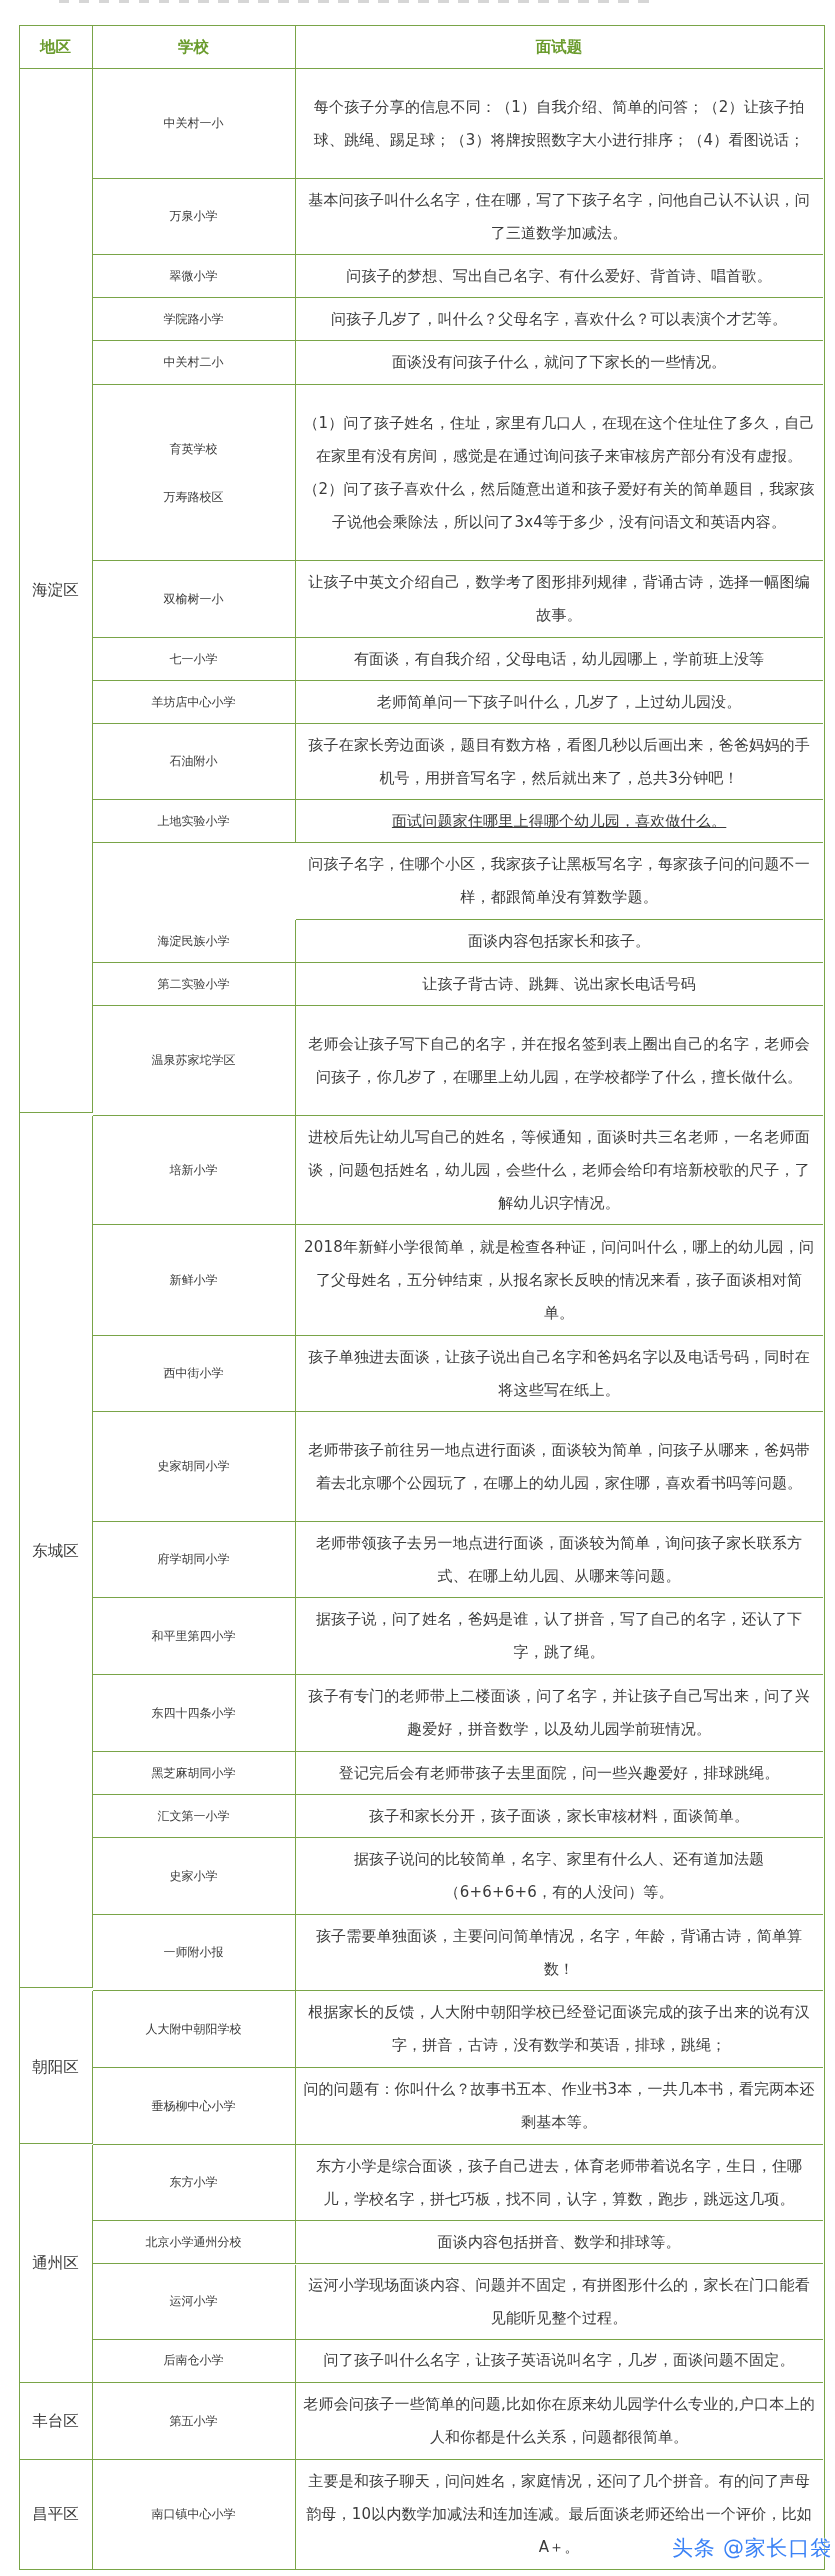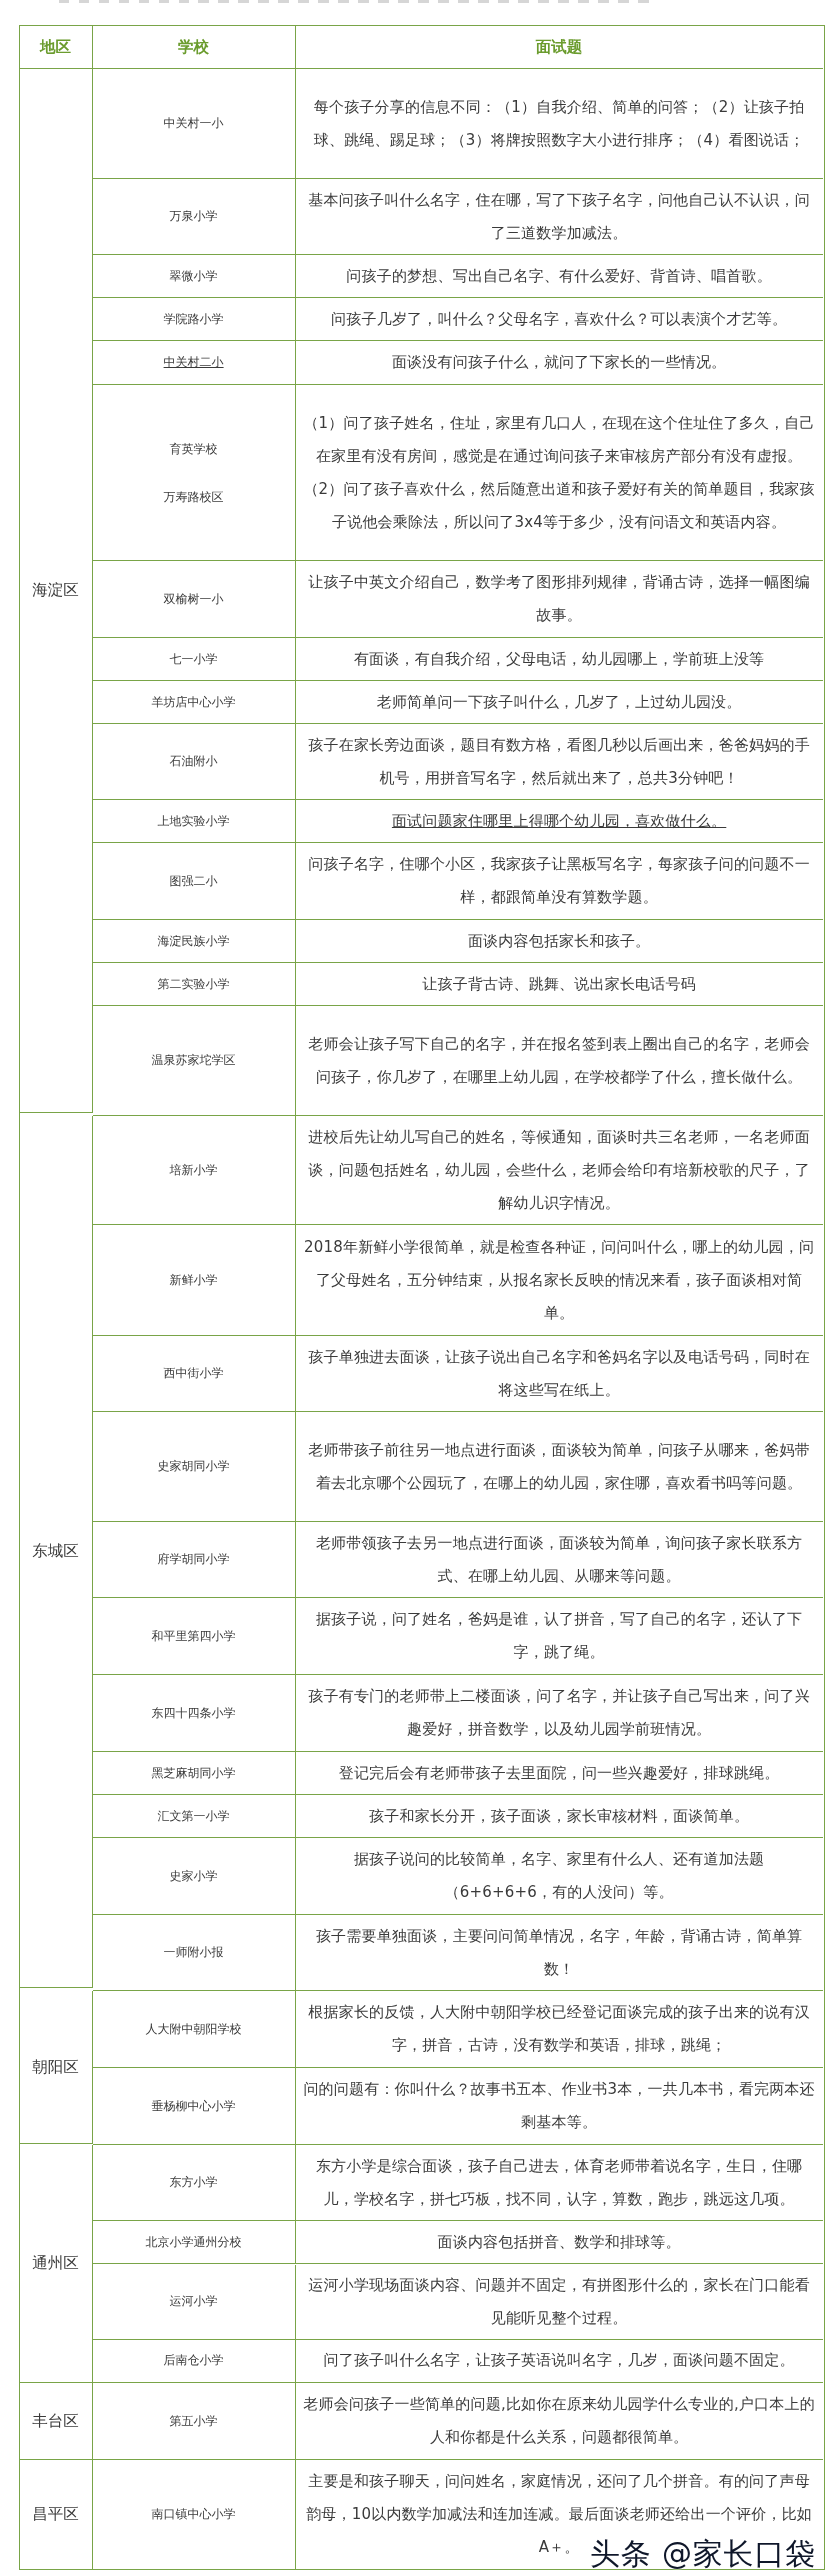--- a/index.html
+++ b/index.html
@@ -31,22 +31,22 @@
     font-size: 15.5px; line-height: 33px;
   }
   .cell.last-col { border-right: none; }
   .cell.hdr { color: #6b9c2e; font-weight: bold; font-size: 15.5px; height: 43px; }
   .cell.district { color: #3a3a3a; font-size: 15.5px; }
   .cell.school { font-size: 12px; padding: 0 6.2px; }
   .cell.school .sub { display: block; }
   .cell.answer { padding: 0 7.7px; font-size: 15px; letter-spacing: 0.2px; }
   .cell.no-bottom { border-bottom: none; }
   .watermark {
-    position: absolute; right: 20px; top: 2534px;
-    font-size: 30px; color: #0f172a; letter-spacing: 0.8px;
+    position: absolute; right: 4px; top: 2534px;
+    font-size: 21px; color: #3b82f6; letter-spacing: 0.8px;
     text-shadow: 0 0 1.5px #fff, 0 0 1.5px #fff;
   }
 </style>
 </head>
 <body>
 
 <div class="clipped-caption">
   <span></span><span></span><span></span><span></span><span></span><span></span><span></span><span></span><span></span><span></span><span></span><span></span><span></span><span></span><span></span><span></span><span></span><span></span><span></span><span></span><span></span><span></span><span></span><span></span><span></span><span></span><span></span><span></span><span></span><span></span>
 </div>
 
@@ -65,21 +65,21 @@
       </div>
       <div class="cell answer last-col" style="grid-area: 3 / 3; height: 76px;">基本问孩子叫什么名字，住在哪，写了下孩子名字，问他自己认不认识，问了三道数学加减法。</div>
       <div class="cell school" style="grid-area: 4 / 2; height: 43px; flex-direction: column;">
         <span class="sub">翠微小学</span>
       </div>
       <div class="cell answer last-col" style="grid-area: 4 / 3; height: 43px;">问孩子的梦想、写出自己名字、有什么爱好、背首诗、唱首歌。</div>
       <div class="cell school" style="grid-area: 5 / 2; height: 43px; flex-direction: column;">
         <span class="sub">学院路小学</span>
       </div>
       <div class="cell answer last-col" style="grid-area: 5 / 3; height: 43px;">问孩子几岁了，叫什么？父母名字，喜欢什么？可以表演个才艺等。</div>
-      <div class="cell school" style="grid-area: 6 / 2; height: 44px; flex-direction: column; text-decoration: underline;">
+      <div class="cell school" style="grid-area: 6 / 2; height: 44px; flex-direction: column;">
         <span class="sub">中关村二小</span>
       </div>
       <div class="cell answer last-col" style="grid-area: 6 / 3; height: 44px;">面谈没有问孩子什么，就问了下家长的一些情况。</div>
       <div class="cell school" style="grid-area: 7 / 2; height: 176px; flex-direction: column;">
         <span class="sub" style="line-height: 48px;">育英学校</span>
         <span class="sub" style="line-height: 48px;">万寿路校区</span>
       </div>
       <div class="cell answer last-col" style="grid-area: 7 / 3; height: 176px;">（1）问了孩子姓名，住址，家里有几口人，在现在这个住址住了多久，自己在家里有没有房间，感觉是在通过询问孩子来审核房产部分有没有虚报。（2）问了孩子喜欢什么，然后随意出道和孩子爱好有关的简单题目，我家孩子说他会乘除法，所以问了3x4等于多少，没有问语文和英语内容。</div>
       <div class="cell school" style="grid-area: 8 / 2; height: 77px; flex-direction: column;">
         <span class="sub">双榆树一小</span>
@@ -94,23 +94,20 @@
       </div>
       <div class="cell answer last-col" style="grid-area: 10 / 3; height: 43px;">老师简单问一下孩子叫什么，几岁了，上过幼儿园没。</div>
       <div class="cell school" style="grid-area: 11 / 2; height: 76px; flex-direction: column;">
         <span class="sub">石油附小</span>
       </div>
       <div class="cell answer last-col" style="grid-area: 11 / 3; height: 76px;">孩子在家长旁边面谈，题目有数方格，看图几秒以后画出来，爸爸妈妈的手机号，用拼音写名字，然后就出来了，总共3分钟吧！</div>
       <div class="cell school" style="grid-area: 12 / 2; height: 43px; flex-direction: column;">
         <span class="sub">上地实验小学</span>
       </div>
       <div class="cell answer last-col" style="grid-area: 12 / 3; height: 43px; text-decoration: underline;">面试问题家住哪里上得哪个幼儿园，喜欢做什么。</div>
-      <div class="cell school" style="grid-area: 13 / 2; height: 77px; flex-direction: column;">
-        <span class="sub">图强二小</span>
-      </div>
       <div class="cell answer last-col" style="grid-area: 13 / 3; height: 77px;">问孩子名字，住哪个小区，我家孩子让黑板写名字，每家孩子问的问题不一样，都跟简单没有算数学题。</div>
       <div class="cell school" style="grid-area: 14 / 2; height: 43px; flex-direction: column;">
         <span class="sub">海淀民族小学</span>
       </div>
       <div class="cell answer last-col" style="grid-area: 14 / 3; height: 43px;">面谈内容包括家长和孩子。</div>
       <div class="cell school" style="grid-area: 15 / 2; height: 43px; flex-direction: column;">
         <span class="sub">第二实验小学</span>
       </div>
       <div class="cell answer last-col" style="grid-area: 15 / 3; height: 43px;">让孩子背古诗、跳舞、说出家长电话号码</div>
       <div class="cell school" style="grid-area: 16 / 2; height: 110px; flex-direction: column;">

